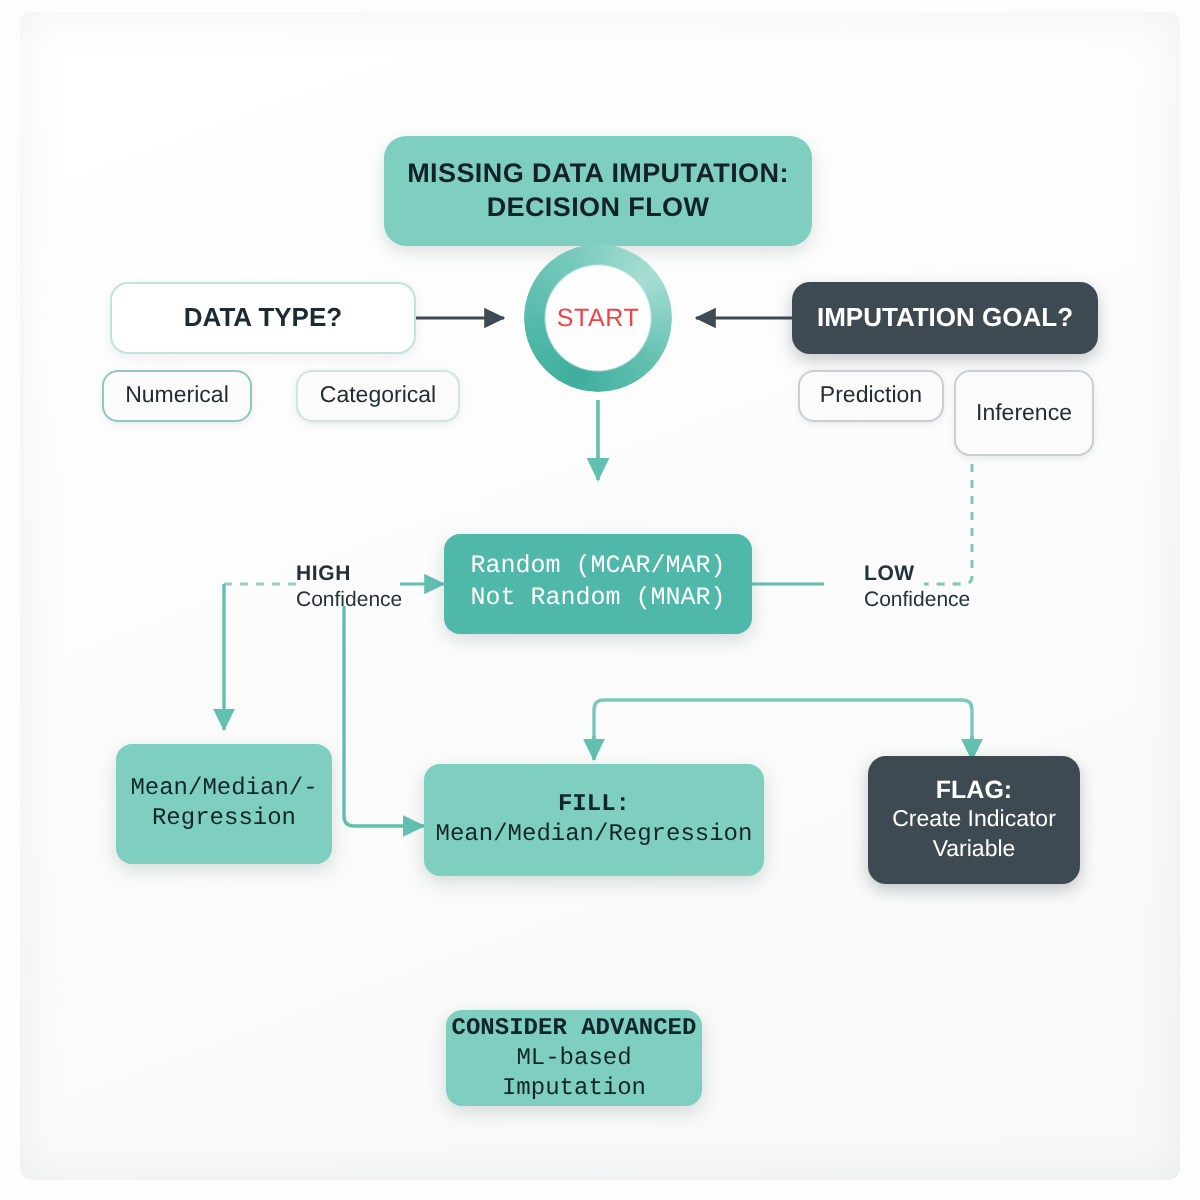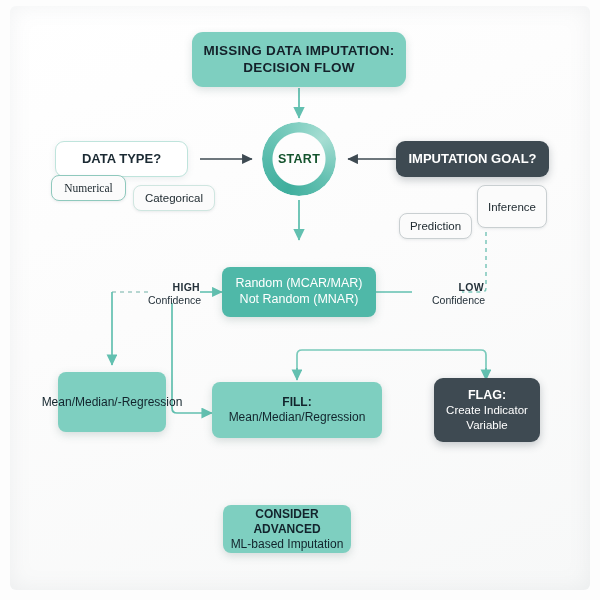--- a/index.html
+++ b/index.html
@@ -42,20 +42,21 @@
 
   
   .banner {
     background: #7ecfc0;
     color: #14212a;
     font-weight: bold;
     font-size: 13.5px;
     letter-spacing: 0.2px;
     border-radius: 11px;
     box-shadow: 0 3px 9px rgba(80,110,110,0.20);
+    margin-top: 36px;
   }
 
   
   .card-light {
     background: #ffffff;
     color: #1b2a33;
     font-weight: bold;
     font-size: 13px;
     border: 1.4px solid #bfe4dc;
     border-radius: 9px;
@@ -92,20 +93,21 @@
   .chip.teal-off { border-color: #cfe6e0; }
   .chip.grey-on { border-color: #c9cfd1; }
 
   
   .proc {
     background: #7ecfc0;
     color: #12242c;
     font-size: 12px;
     border-radius: 8px;
     box-shadow: 0 3px 9px rgba(80,115,110,0.22);
+    font-family: Liberation Mono, monospace;
   }
   .proc.strong-head .strong { font-weight: bold; display: block; }
   .proc.deep {
     background: #4fb8a8;
     color: #ffffff;
     font-size: 12.5px;
   }
 
   
   .ring-wrap {
@@ -117,28 +119,28 @@
     border-radius: 50%;
     background: conic-gradient(from 200deg,
         #3fae9d 0deg, #52b9a9 60deg, #79cbbd 140deg,
         #a7ded3 210deg, #63c0b1 290deg, #3fae9d 360deg);
     -webkit-mask: radial-gradient(circle, transparent 0 26px, #000 27px);
             mask: radial-gradient(circle, transparent 0 26px, #000 27px);
   }
   .ring-label {
     position: absolute; inset: 0;
     display: flex; align-items: center; justify-content: center;
-    font-size: 12.5px; font-weight: bold; color: #14532d;
+    font-size: 12.5px; font-weight: normal; color: #ef4444;
     letter-spacing: 0.3px;
   }
 
   
   .halo-label {
     position: absolute;
-    text-align: right;
+    text-align: left;
     font-size: 10.5px;
     color: #24313a;
     line-height: 1.22;
     white-space: nowrap;
   }
   .halo-label .top { font-weight: bold; letter-spacing: 0.3px; }
   .halo-label::before {
     content: "";
     position: absolute;
     left: 50%; top: 50%;
@@ -201,34 +203,34 @@
     <div class="node banner" style="left:192px; top:32px; width:214px; height:55px; flex-direction:column;">
       <span>MISSING DATA IMPUTATION:</span>
       <span>DECISION FLOW</span>
     </div>
 
     <div class="ring-wrap" style="left:262px; top:122px;">
       <div class="ring"></div>
       <div class="ring-label">START</div>
     </div>
 
-    <div class="node card-light" style="left:55px; top:141px; width:133px; height:36px;">
+    <div class="node card-light" style="left:55px; top:141px; width:153px; height:36px;">
       <span>DATA TYPE?</span>
     </div>
-    <div class="chip teal-on" style="left:51px; top:175px; width:75px; height:26px;font-family:Liberation Serif, serif;">
+    <div class="chip teal-on" style="left:51px; top:185px; width:75px; height:26px;">
       <span>Numerical</span>
     </div>
-    <div class="chip teal-off" style="left:133px; top:185px; width:82px; height:26px;">
+    <div class="chip teal-off" style="left:148px; top:185px; width:82px; height:26px;">
       <span>Categorical</span>
     </div>
 
     <div class="node card-dark" style="left:396px; top:141px; width:153px; height:36px;">
       <span>IMPUTATION GOAL?</span>
     </div>
-    <div class="chip grey-on" style="left:399px; top:185px; width:73px; height:26px;margin-top:28px;">
+    <div class="chip grey-on" style="left:399px; top:185px; width:73px; height:26px;">
       <span>Prediction</span>
     </div>
     <div class="chip grey-on" style="left:477px; top:185px; width:70px; height:43px;">
       <span>Inference</span>
     </div>
 
 
     <div class="node proc deep" style="left:222px; top:267px; width:154px; height:50px; flex-direction:column;">
       <span>Random (MCAR/MAR)</span>
       <span>Not Random (MNAR)</span>
@@ -237,21 +239,21 @@
     <div class="halo-label" style="left:148px; top:281px; width:52px;">
       <div class="top">HIGH</div>
       <div>Confidence</div>
     </div>
 
     <div class="halo-label" style="left:432px; top:281px; width:52px;">
       <div class="top">LOW</div>
       <div>Confidence</div>
     </div>
 
-    <div class="node proc" style="left:58px; top:372px; width:108px; height:60px; flex-direction:row;">
+    <div class="node proc" style="left:58px; top:372px; width:108px; height:60px; flex-direction:column;">
       <span>Mean/Median/-</span>
       <span>Regression</span>
     </div>
 
     <div class="node proc strong-head" style="left:212px; top:382px; width:170px; height:56px; flex-direction:column;">
       <span class="strong">FILL:</span>
       <span>Mean/Median/Regression</span>
     </div>
 
     <div class="node card-dark soft" style="left:434px; top:378px; width:106px; height:64px; flex-direction:column;">

